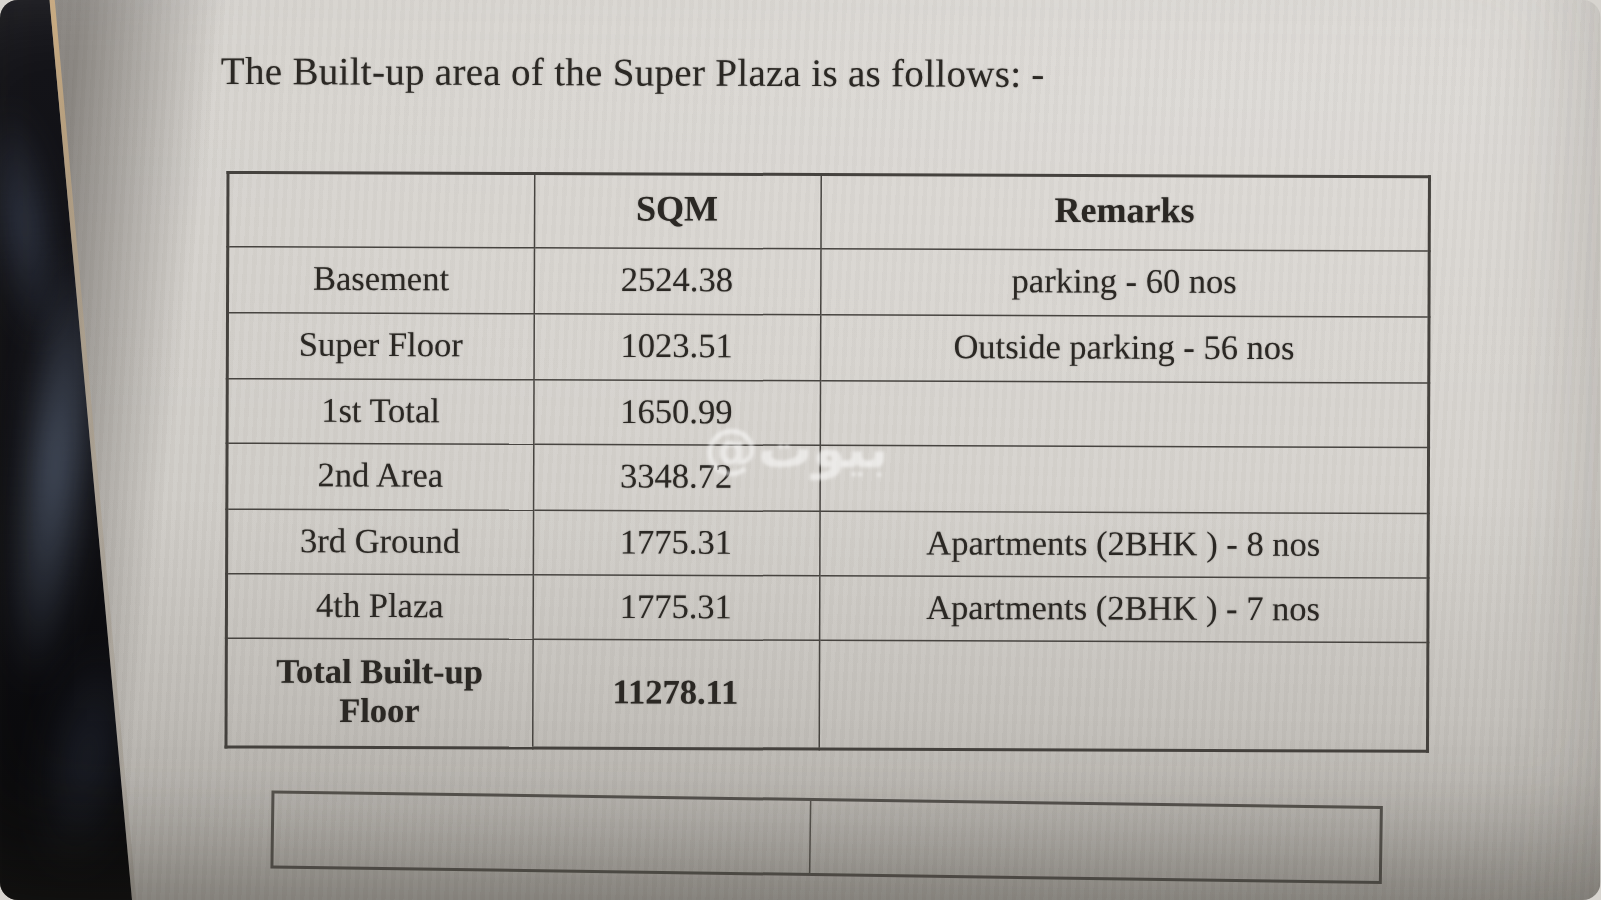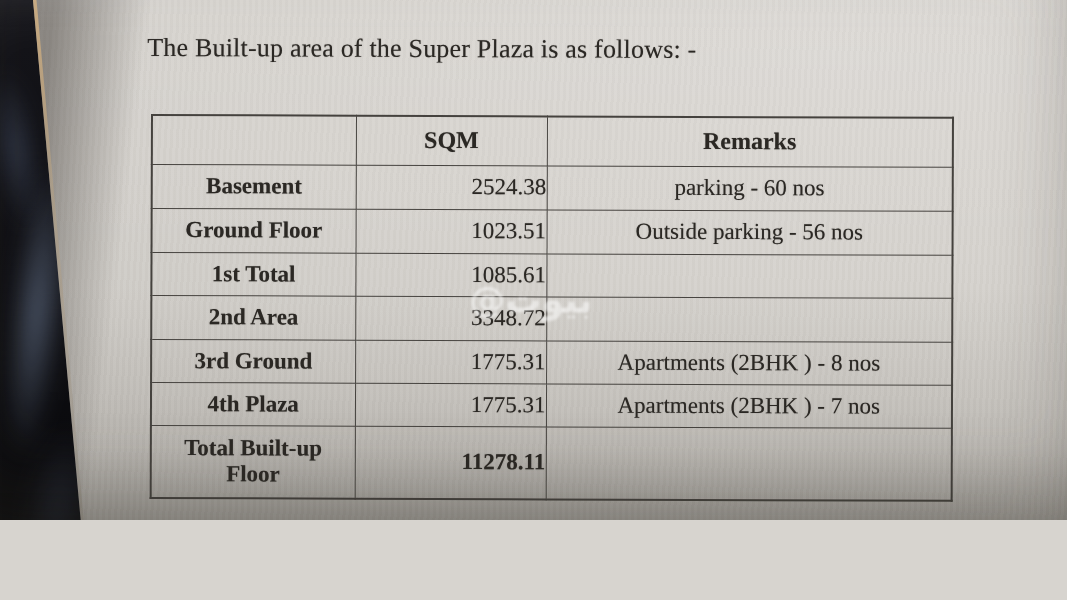--- a/index.html
+++ b/index.html
@@ -2,26 +2,27 @@
 <html><head>
 <meta charset="utf-8">
 <style>
   * { margin: 0; padding: 0; box-sizing: border-box; }
   html, body { width: 1067px; height: 600px; overflow: hidden; }
   body { font-family: "Liberation Serif", serif; background: #d7d4cf; }
 
   .photo {
     position: relative;
     width: 1067px;
-    height: 520px;
+    height: 600px;
     overflow: hidden;
     background:
       linear-gradient(to bottom, rgba(255,255,255,0.05) 0%, rgba(0,0,0,0) 55%,
                       rgba(70,65,58,0.10) 86%, rgba(70,65,58,0.22) 100%),
       radial-gradient(130% 95% at 78% 10%, #dcd9d5 0%, #d6d3ce 45%, #cecbc6 75%, #c3c0bb 100%);
+    border-radius: 12px;
   }
 
   
   .texture {
     position: absolute; inset: 0; z-index: 1; pointer-events: none;
     background:
       repeating-linear-gradient(93deg,
         rgba(255,255,255,0.030) 0px, rgba(255,255,255,0.030) 3px,
         rgba(95,90,82,0.028) 3px, rgba(95,90,82,0.028) 6px);
   }
@@ -60,24 +61,24 @@
   .main-table thead tr { height: 49px; }
   .main-table tbody tr:nth-child(1) { height: 44px; }
   .main-table tbody tr:nth-child(2) { height: 44px; }
   .main-table tbody tr:nth-child(3) { height: 43px; }
   .main-table tbody tr:nth-child(4) { height: 44px; }
   .main-table tbody tr:nth-child(5) { height: 43px; }
   .main-table tbody tr:nth-child(6) { height: 43px; }
   .main-table tbody tr:nth-child(7) { height: 73px; }
   .main-table thead td { text-align: center; font-weight: bold; font-size: 24px; }
   .main-table td.label { text-align: center; }
-  .main-table td.sqm { text-align: right; padding-right: 0; }
+  .main-table td.sqm { text-align: center; padding-right: 0; }
   .main-table td.remarks { text-align: center; }
   .main-table tr.bold-row td { font-weight: bold; }
-  .main-table td.label { padding: 0 14px; font-weight: bold; }
+  .main-table td.label { padding: 0 14px; }
 
   
   .watermark {
     position: absolute; left: 470px; top: 278px; z-index: 5;
     font-family: "DejaVu Sans", sans-serif;
     font-weight: bold; font-size: 36px; letter-spacing: 1px;
     color: rgba(255,255,255,0.52);
     filter: blur(1.1px);
     text-shadow: none;
     white-space: nowrap;
@@ -164,27 +165,27 @@
           <td>Remarks</td>
         </tr>
       </thead>
       <tbody>
         <tr>
           <td class="label">Basement</td>
           <td class="sqm">2524.38</td>
           <td class="remarks">parking - 60 nos</td>
         </tr>
         <tr>
-          <td class="label">Ground Floor</td>
+          <td class="label">Super Floor</td>
           <td class="sqm">1023.51</td>
           <td class="remarks">Outside parking - 56 nos</td>
         </tr>
         <tr>
           <td class="label">1st Total</td>
-          <td class="sqm">1085.61</td>
+          <td class="sqm">1650.99</td>
           <td class="remarks"></td>
         </tr>
         <tr>
           <td class="label">2nd Area</td>
           <td class="sqm">3348.72</td>
           <td class="remarks"></td>
         </tr>
         <tr>
           <td class="label">3rd Ground</td>
           <td class="sqm">1775.31</td>

